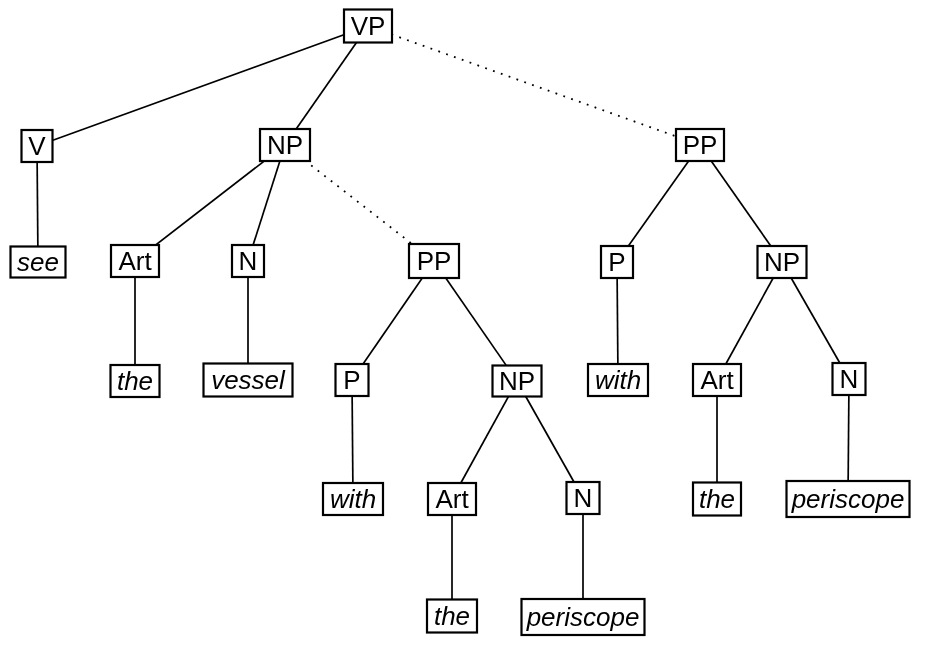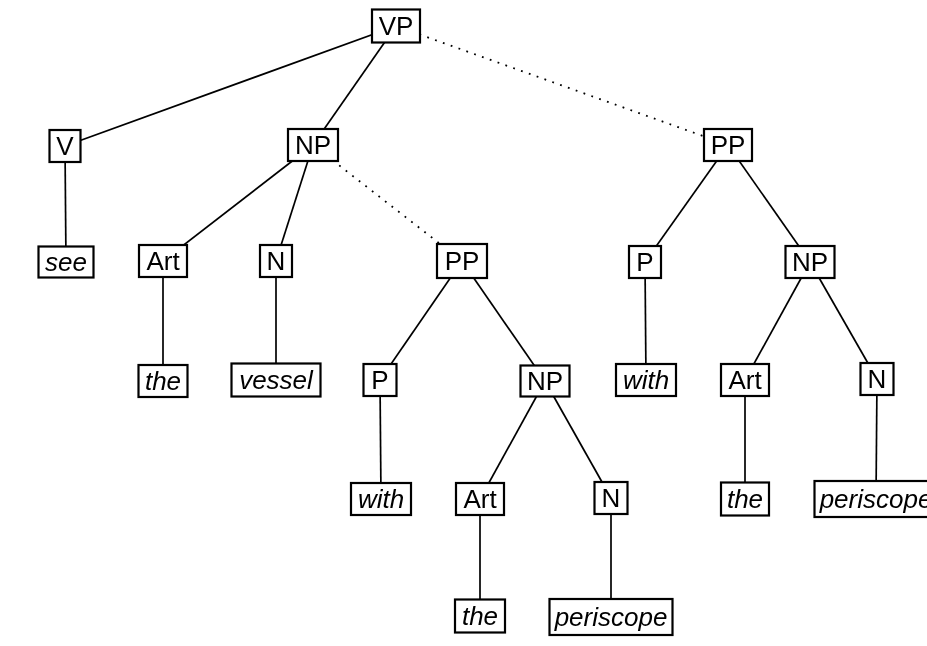--- a/index.html
+++ b/index.html
@@ -11,21 +11,20 @@
     width: 927px;
     height: 646px;
     overflow: hidden;
     font-family: "Liberation Sans", sans-serif;
   }
   .diagram-wrap {
     position: relative;
     width: 795px;
     height: 646px;
     background: var(--bg, #ffffff);
-    margin-left: 28px;
   }
   svg {
     display: block;
     width: 927px;
     height: 646px;
   }
   .edge {
     stroke: var(--line, #000000);
     stroke-width: 1.7;
     fill: none;

